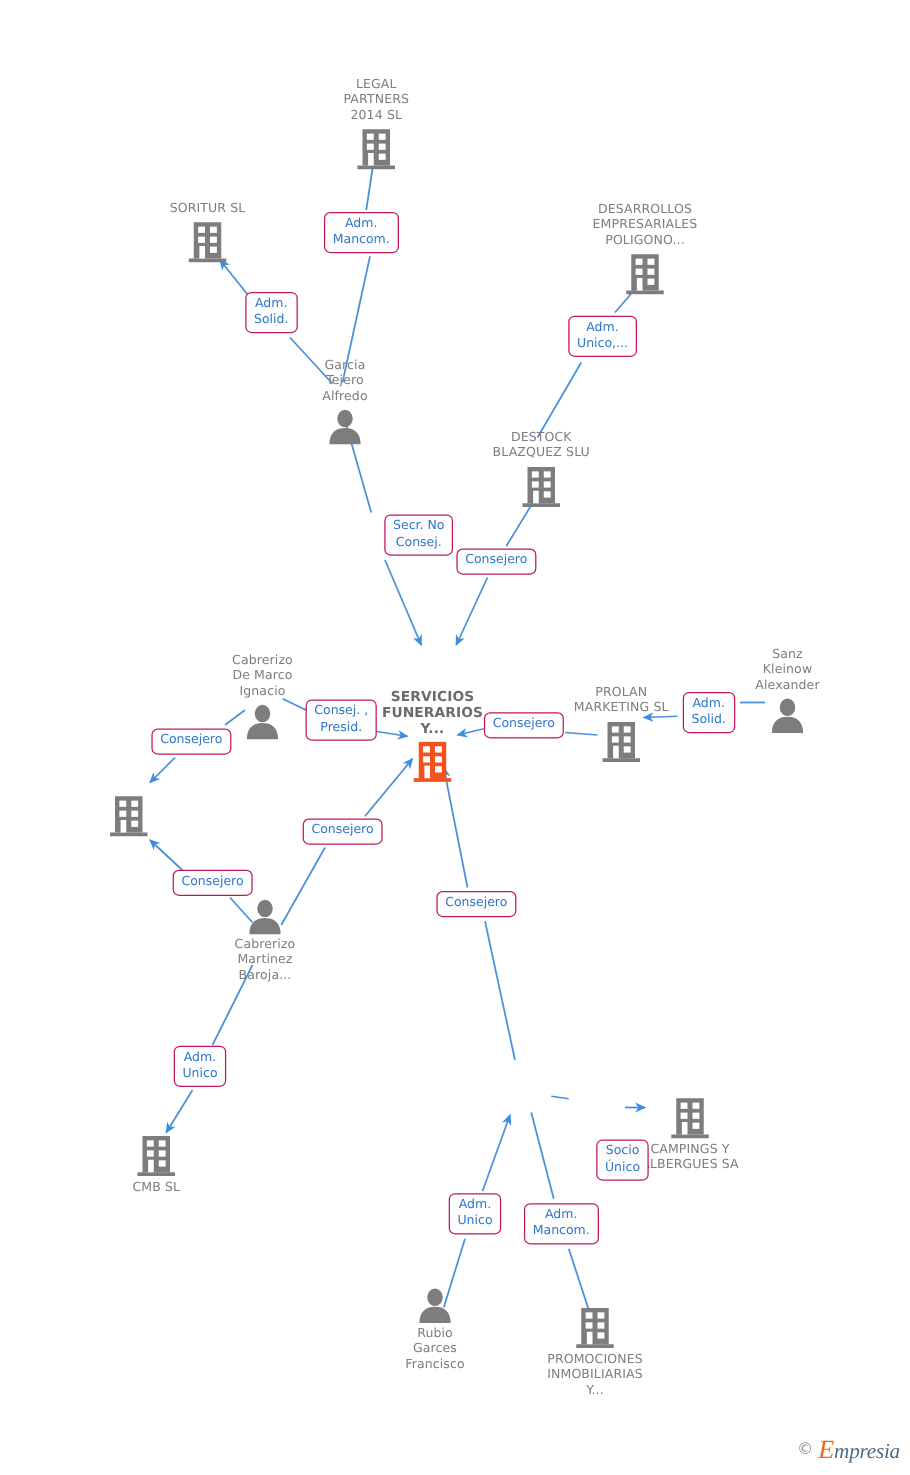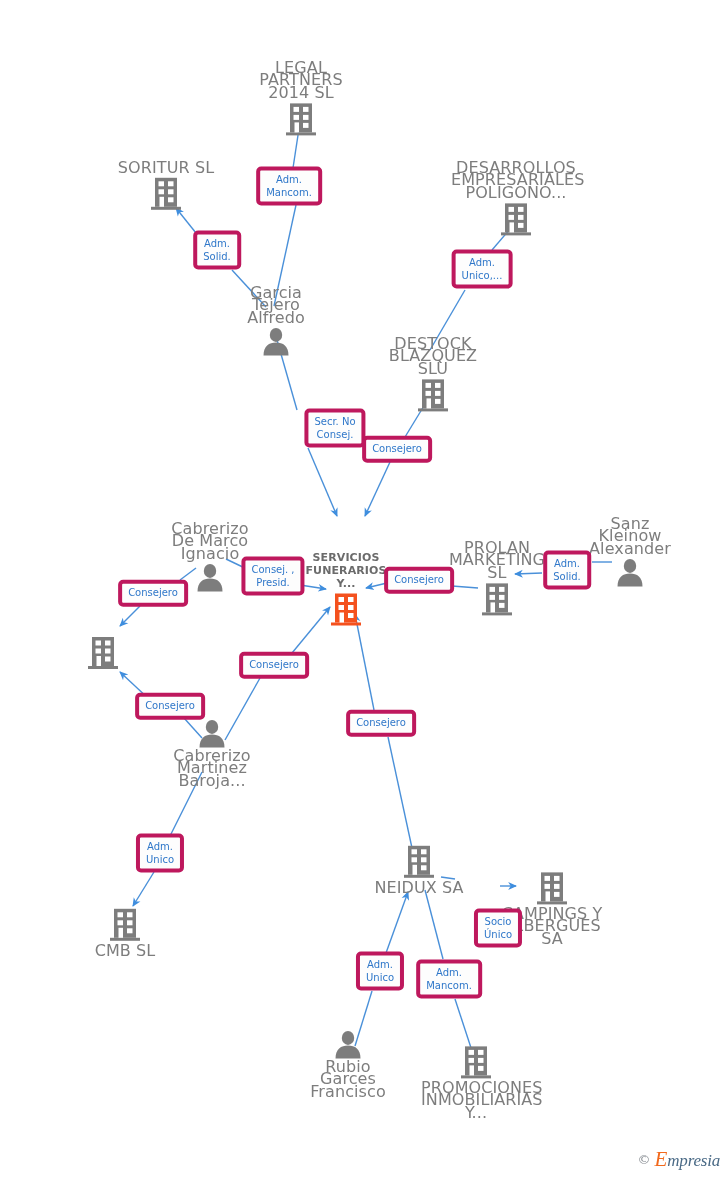--- a/index.html
+++ b/index.html
@@ -7,34 +7,34 @@
     font-family:"DejaVu Sans", sans-serif;
     width:728px;height:1180px;position:relative;overflow:hidden;
   }
   #stage{position:absolute;left:0;top:0;width:728px;height:1180px;}
   svg.edges{position:absolute;left:0;top:0;width:728px;height:1180px;pointer-events:none;}
 
   
   .node{position:absolute;transform:translate(-50%,-50%);text-align:center;}
   .node .glyph{display:block;margin:0 auto;}
   .node .caption{
-    font-size:16px;line-height:12.4px;color:#808080;
+    font-size:10px;line-height:12.4px;color:#808080;
     letter-spacing:.1px;white-space:pre-line;
   }
   .node.company .caption{color:#7d7d7d;}
   .node.person  .caption{color:#7d7d7d;}
   .node.center .caption{color:#6b6b6b;font-weight:bold;font-size:11px;line-height:13px;}
   .cap-above{margin-bottom:2px;}
   .cap-below{margin-top:2px;}
 
   
   .chip{
     position:absolute;transform:translate(-50%,-50%);
     background:#fdfdfd;
-    border:4px solid #be185d;
+    border:1px solid #be185d;
     border-radius:5px;
     color:#2f77c9;
     font-size:10px;line-height:12.5px;
     padding:3px 6px;
     text-align:center;
     white-space:pre-line;
     box-shadow:0 0 0 1px rgba(255,255,255,.6) inset;
   }
 
   
@@ -298,37 +298,20 @@
           <rect x="19" y="5.5" width="5.5" height="5"></rect>
           <rect x="9.5" y="13.5" width="5.5" height="5"></rect>
           <rect x="19" y="13.5" width="5.5" height="5"></rect>
           <rect x="19" y="21.5" width="5.5" height="5"></rect>
           <rect x="10.5" y="21" width="4.5" height="10"></rect>
         </g>
     </svg>
     <div class="caption cap-below">CMB  SL</div>
   </div>
 
-  <div class="node company" style="left:419px;top:869px;width:100px;">
-    <svg class="glyph" width="34" height="36" viewBox="0 0 34 36">
-      <g fill="#7d7d7d">
-          <rect x="6" y="2" width="22" height="29"></rect>
-          <rect x="2" y="31" width="30" height="3"></rect>
-        </g>
-      <g fill="#ffffff">
-          <rect x="9.5" y="5.5" width="5.5" height="5"></rect>
-          <rect x="19" y="5.5" width="5.5" height="5"></rect>
-          <rect x="9.5" y="13.5" width="5.5" height="5"></rect>
-          <rect x="19" y="13.5" width="5.5" height="5"></rect>
-          <rect x="19" y="21.5" width="5.5" height="5"></rect>
-          <rect x="10.5" y="21" width="4.5" height="10"></rect>
-        </g>
-    </svg>
-    <div class="caption cap-below">NEIDUX SA</div>
-  </div>
 
   <div class="node company" style="left:552px;top:908px;width:120px;">
     <svg class="glyph" width="34" height="36" viewBox="0 0 34 36">
       <g fill="#7d7d7d">
           <rect x="6" y="2" width="22" height="29"></rect>
           <rect x="2" y="31" width="30" height="3"></rect>
         </g>
       <g fill="#ffffff">
           <rect x="9.5" y="5.5" width="5.5" height="5"></rect>
           <rect x="19" y="5.5" width="5.5" height="5"></rect>

